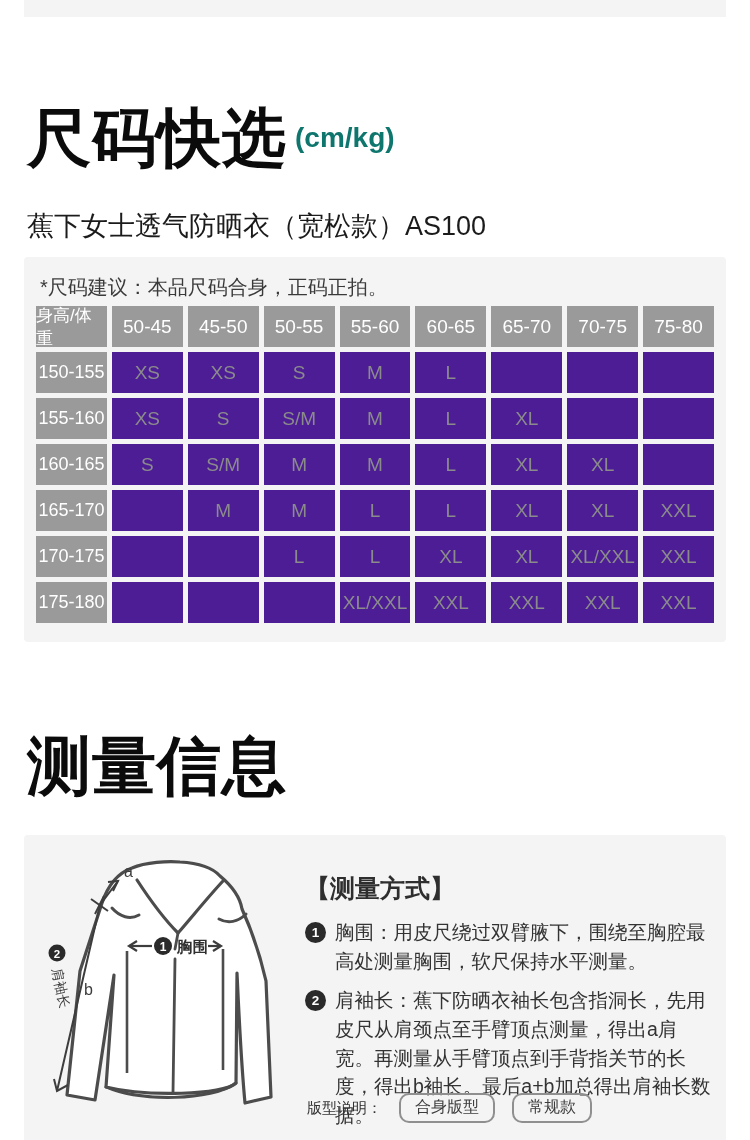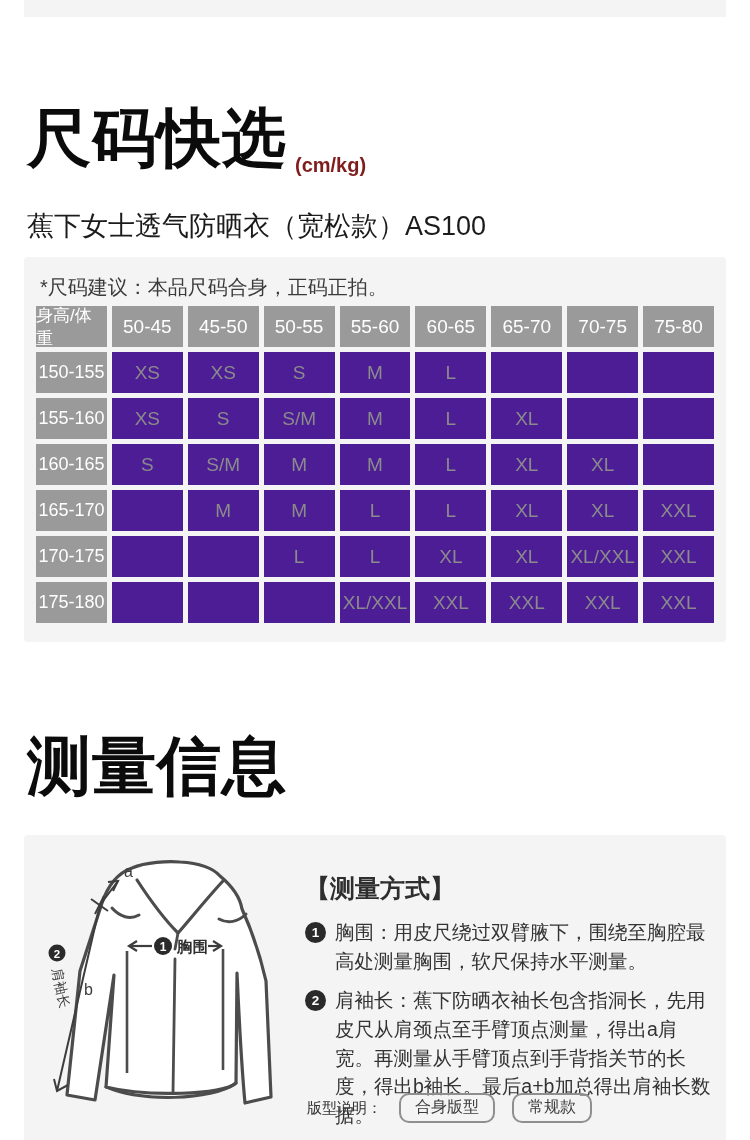--- a/index.html
+++ b/index.html
@@ -6,23 +6,23 @@
   html,body { width:750px; }
   body {
     width:750px; height:1140px; position:relative; overflow:hidden;
     background:#ffffff;
     font-family:"Liberation Sans","DejaVu Sans",sans-serif;
     color:#333;
   }
   .top-band { position:absolute; left:24px; top:0; width:702px; height:17px; background:#f4f4f4; }
 
   
-  .big-title-row { position:absolute; left:27px; display:flex; align-items:flex-end; }
+  .big-title-row { position:absolute; left:27px; display:flex; align-items:center; }
   .big-title { font-size:64px; font-weight:900; color:#0b0b0b; letter-spacing:1px; line-height:1.2; }
-  .title-unit { font-size:20px; font-weight:700; color:#7f1d1d; margin-left:8px; }
+  .title-unit { font-size:28px; font-weight:700; color:#0f766e; margin-left:8px; }
   #size-title-row { top:100px; }
   #measure-title-row { top:728px; }
   .product-subtitle { position:absolute; left:27px; top:208px; font-size:27px; font-weight:500; color:#1b1b1b; }
 
   
   .panel { position:absolute; left:24px; width:702px; background:#f4f4f4; border-radius:4px; }
   #size-panel { top:257px; height:385px; }
   .size-note { position:absolute; left:16px; top:17px; font-size:20px; color:#3a3a3a; }
   .size-table {
     position:absolute; left:12px; top:49px; width:678px;

